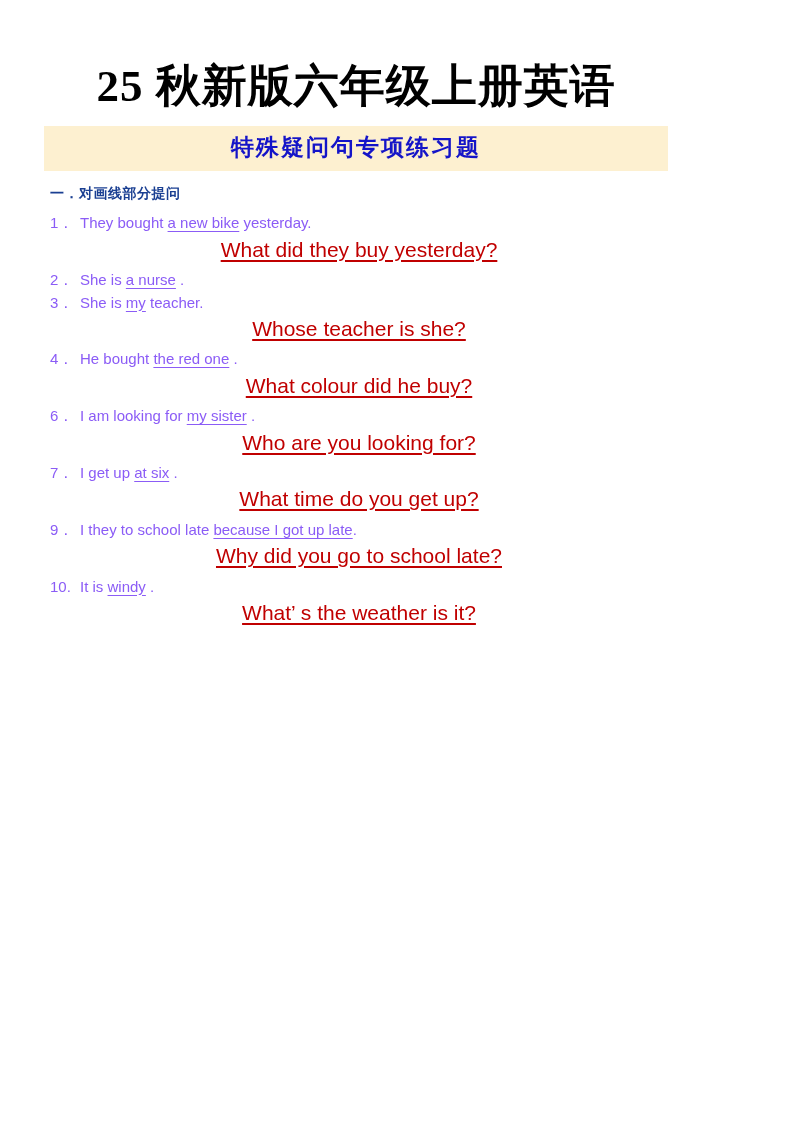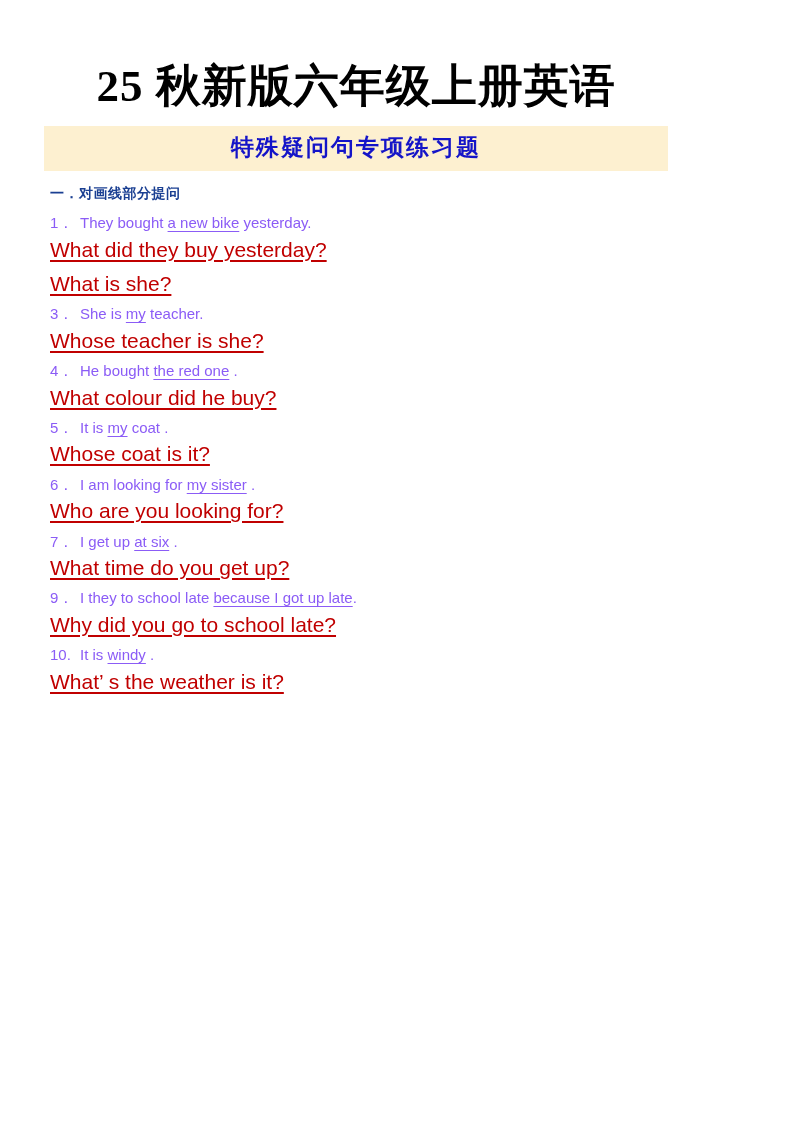--- a/index.html
+++ b/index.html
@@ -62,20 +62,21 @@
     color: #8b5cf6;
     margin: 0 0 3px 6px;
     white-space: nowrap;
   }
   .a-line {
     font-size: 21px;
     line-height: 1.3;
     color: #c00000;
     margin: 0 0 7px 6px;
     white-space: nowrap;
+    text-align: center;
   }
   .num {
     display: inline-block;
     min-width: 30px;
   }
   .u {
     text-decoration: underline;
     text-underline-offset: 3px;
   }
   .au {
@@ -97,37 +98,33 @@
   <div class="section-head">一．对画线部分提问</div>
 
   <ul class="qa-list">
 
     <li>
       <div class="q-line"><span class="num">1．</span><span>They bought </span><span class="u">a new bike</span><span> yesterday.</span></div>
       <div class="a-line"><span class="au">What did they buy yesterday?</span></div>
     </li>
 
     <li>
-      <div class="a-line"><span class="au">What is she?</span></div>
+      <div class="q-line"><span class="num">2．</span><span>She is </span><span class="u">a nurse</span><span> .</span></div>
     </li>
 
     <li>
       <div class="q-line"><span class="num">3．</span><span>She is </span><span class="u">my</span><span> teacher.</span></div>
       <div class="a-line"><span class="au">Whose teacher is she?</span></div>
     </li>
 
     <li>
       <div class="q-line"><span class="num">4．</span><span>He bought </span><span class="u">the red one</span><span> .</span></div>
       <div class="a-line"><span class="au">What colour did he buy?</span></div>
     </li>
 
-    <li>
-      <div class="q-line"><span class="num">5．</span><span>It is </span><span class="u">my</span><span> coat .</span></div>
-      <div class="a-line"><span class="au">Whose coat is it?</span></div>
-    </li>
 
     <li>
       <div class="q-line"><span class="num">6．</span><span>I am looking for </span><span class="u">my sister</span><span> .</span></div>
       <div class="a-line"><span class="au">Who are you looking for?</span></div>
     </li>
 
     <li>
       <div class="q-line"><span class="num">7．</span><span>I get up </span><span class="u">at six</span><span> .</span></div>
       <div class="a-line"><span class="au">What time do you get up?</span></div>
     </li>

